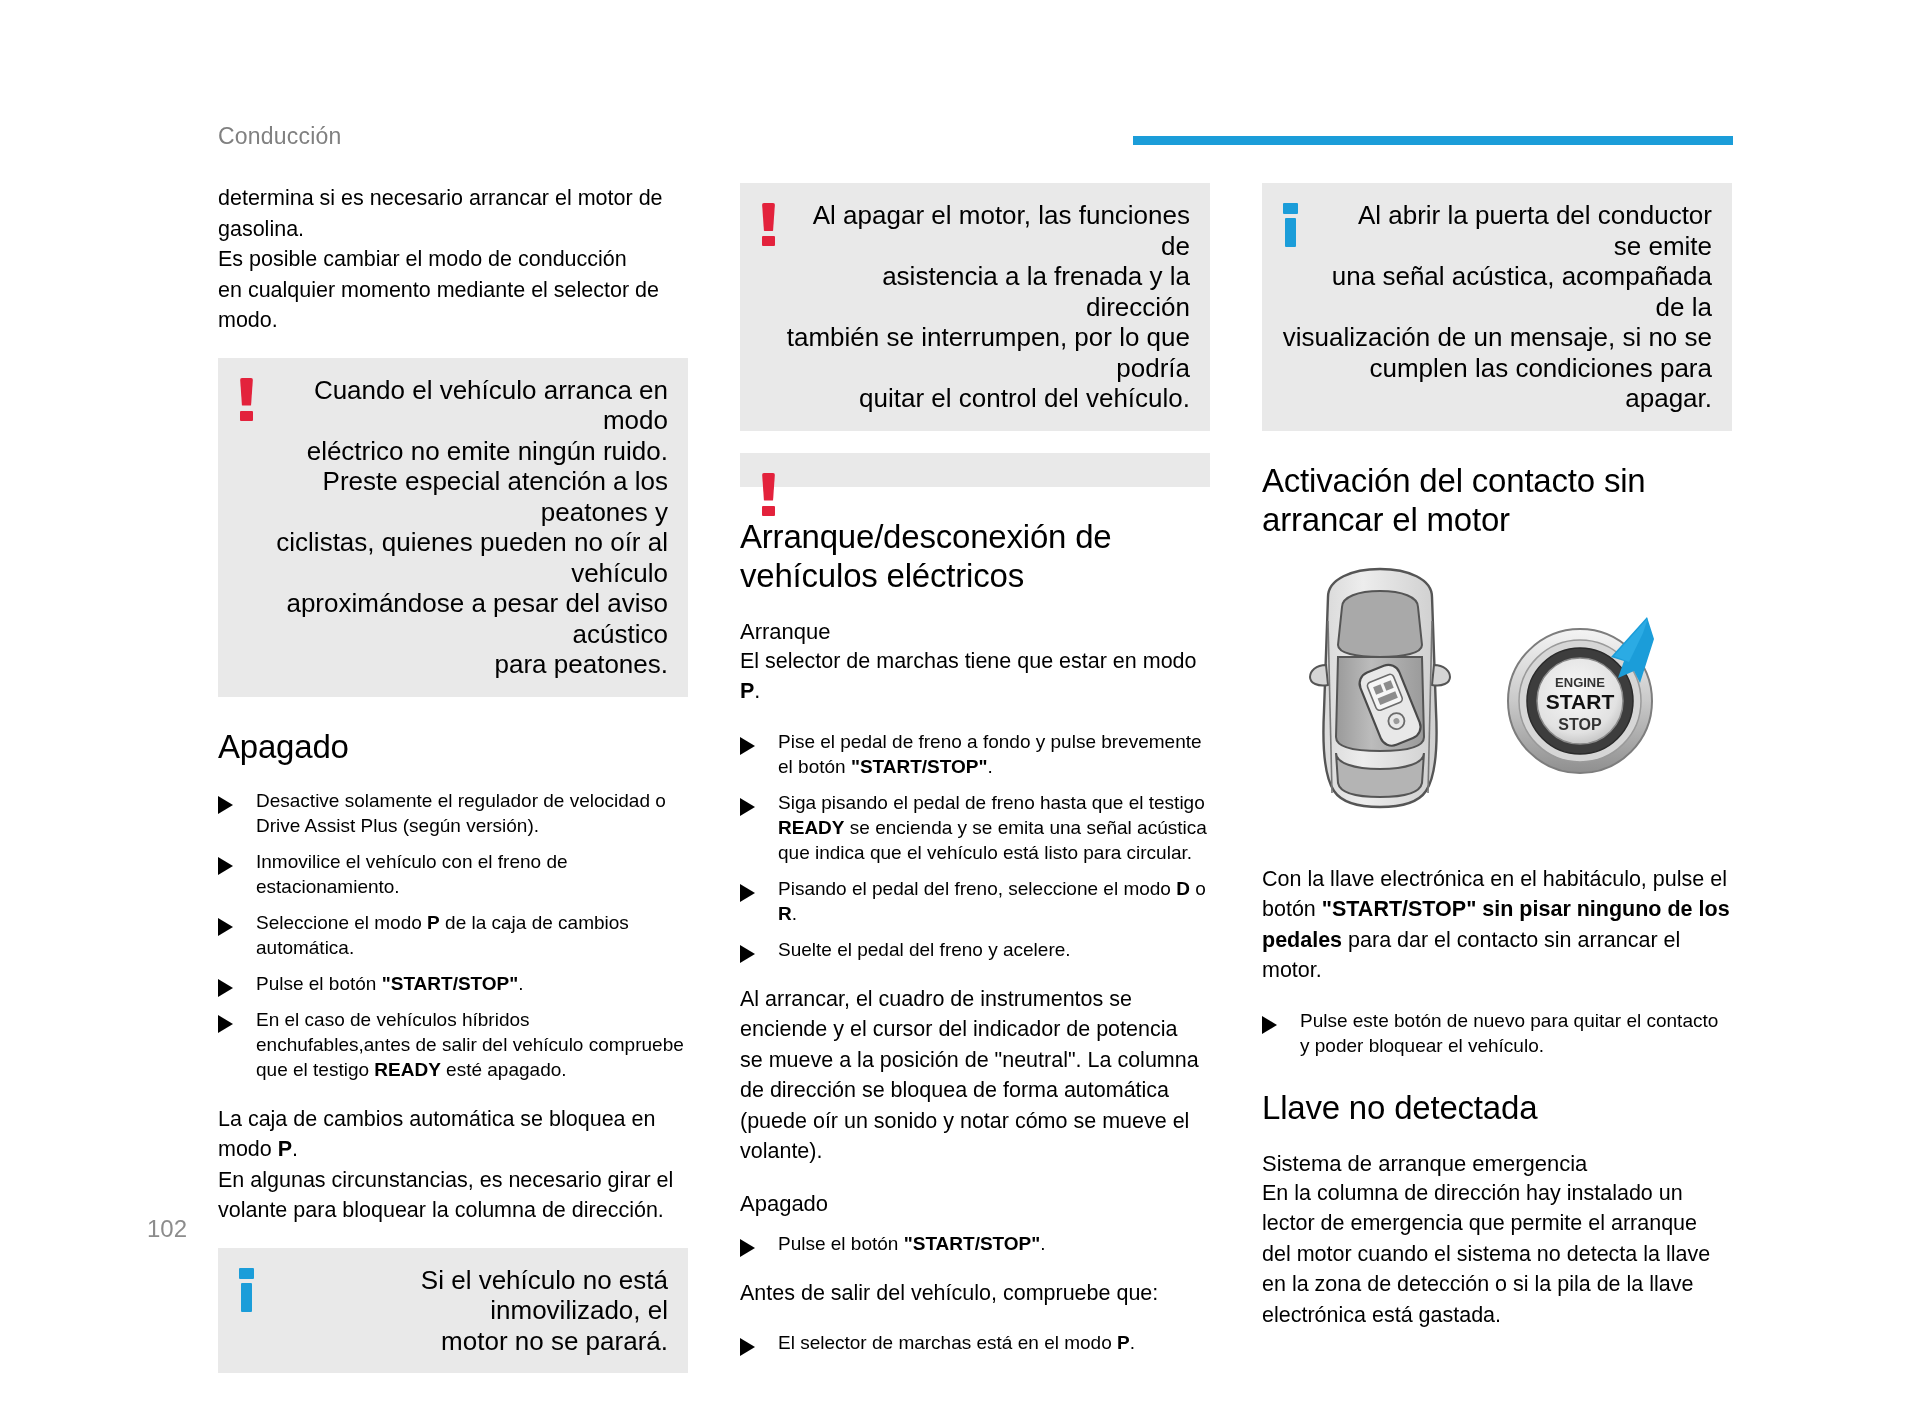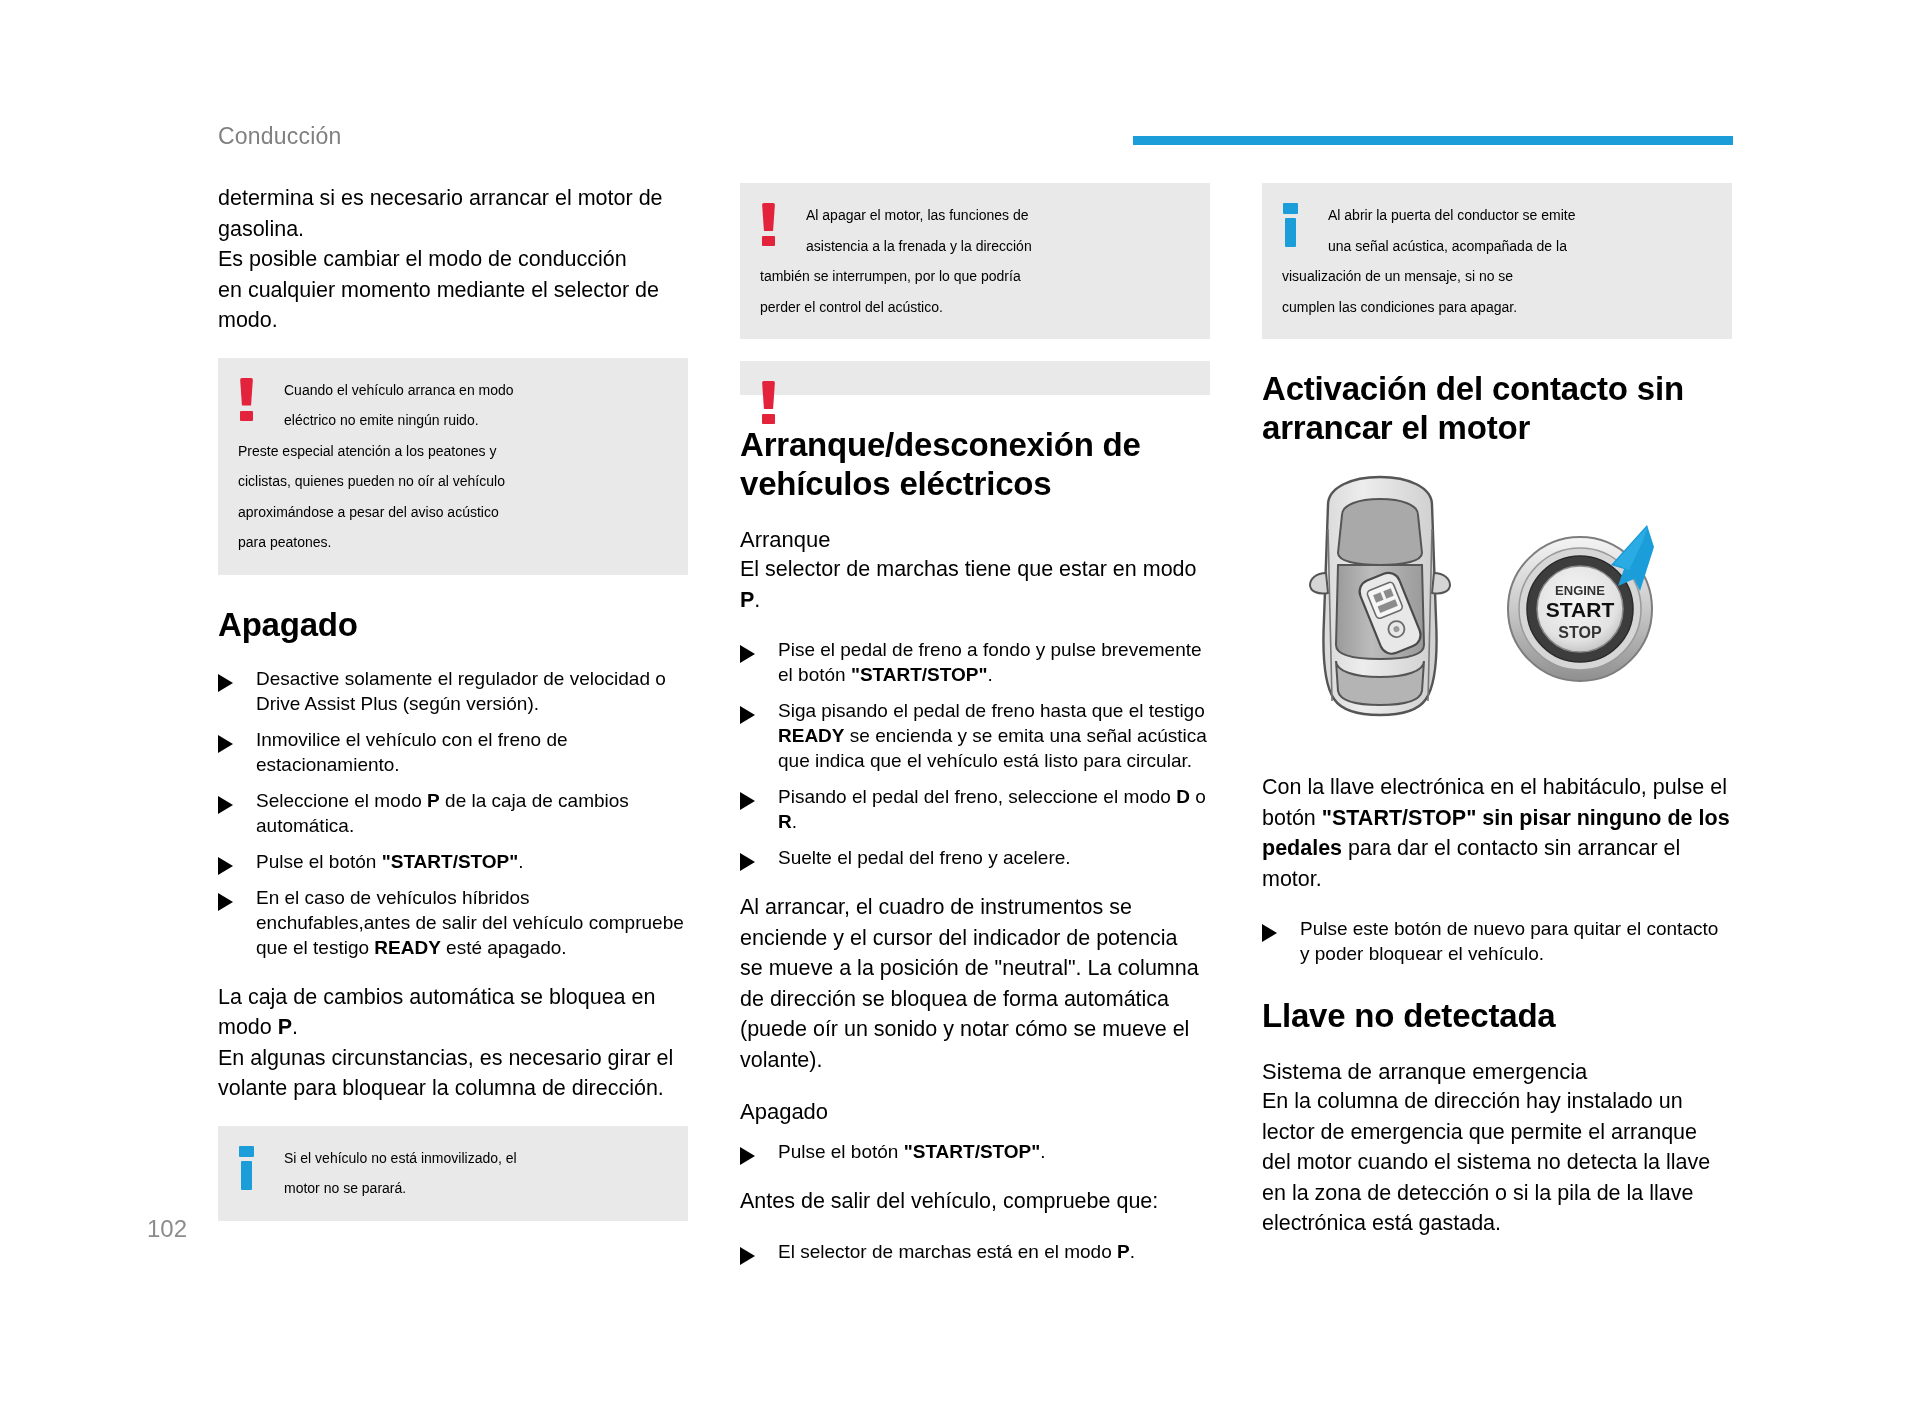--- a/index.html
+++ b/index.html
@@ -57,41 +57,42 @@
     color: #000;
   }
   .gap-sm { height: 13px; }
   .gap-md { height: 22px; }
   .gap-lg { height: 30px; }
 
   h1.section {
     margin: 0;
     font-size: 33px;
     line-height: 39px;
-    font-weight: bold;
+    font-weight: normal;
     letter-spacing: -0.2px;
   }
   h2.sub {
     margin: 0;
     font-size: 22px;
     line-height: 29px;
     font-weight: normal;
   }
 
   
   .note {
     position: relative;
     background: #e9e9e9;
     padding: 17px 20px 17px 20px;
     box-sizing: border-box;
   }
   .note p {
     margin: 0;
-    font-size: 14px;
+    font-size: 26px;
     line-height: 30.5px;
+    text-align: right;
   }
   .note .first-line-indent {
     text-indent: 46px;
   }
   .note-icon {
     position: absolute;
     left: 20px;
     top: 20px;
     width: 18px;
     height: 44px;
@@ -271,21 +272,21 @@
 
     <div class="note">
       <span class="note-icon icon-warn">
         <span class="bar"></span>
           <span class="dot"></span>
       </span>
       <p class="first-line-indent">
         <span>Al apagar el motor, las funciones de</span><br>
         <span style="display:inline-block;text-indent:46px">asistencia a la frenada y la dirección</span><br>
         <span>también se interrumpen, por lo que podría</span><br>
-        <span>perder el control del acústico.</span>
+        <span>quitar el control del vehículo.</span>
       </p>
     </div>
 
     <div class="gap-md"></div>
 
     <div class="note">
       <span class="note-icon icon-warn">
         <span class="bar"></span>
           <span class="dot"></span>
       </span>

